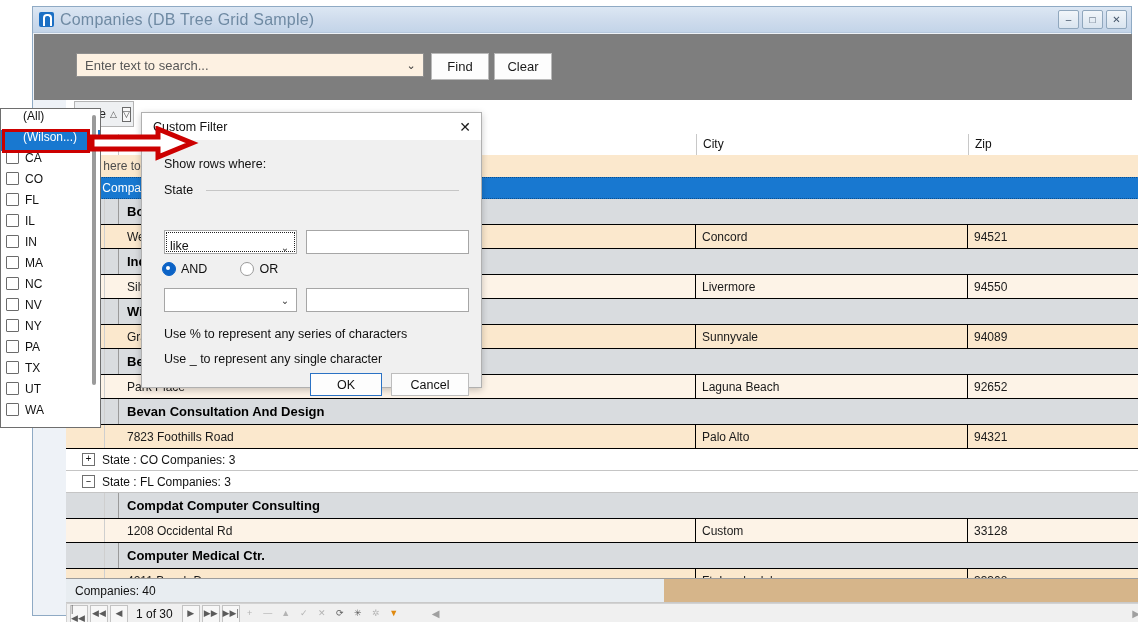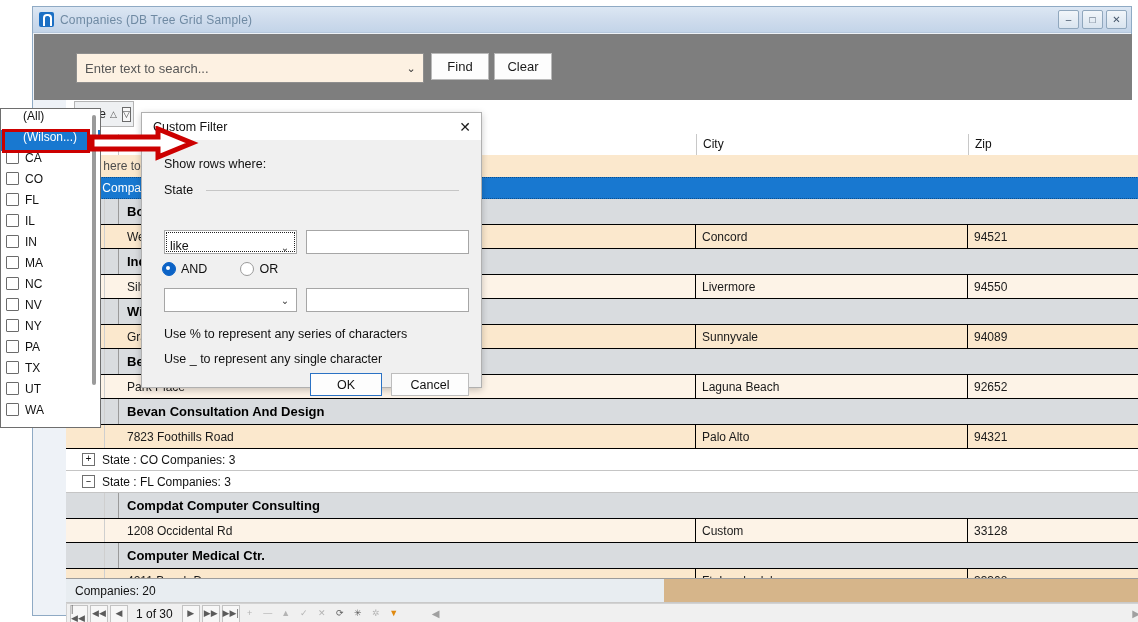--- a/index.html
+++ b/index.html
@@ -29,39 +29,39 @@
   }
   #title-icon{
     width:15px;height:15px;margin:0 6px 0 2px;border-radius:2px;
     background:#1b6fc4;position:relative;flex:0 0 auto;
   }
   #title-icon:after{
     content:"";position:absolute;left:4px;top:2px;width:5px;height:10px;
     border:2px solid #ffffff;border-radius:4px 4px 0 0;border-bottom:none;
   }
   #title-text{
-    font-size:12px;color:#6f8aa3;letter-spacing:.2px;
+    font-size:16px;color:#6f8aa3;letter-spacing:.2px;
     flex:1 1 auto;overflow:hidden;white-space:nowrap;
   }
   .win-btn{
     width:19px;height:17px;margin-left:3px;
     border:1px solid #90a7bd;border-radius:2px;
     background:linear-gradient(to bottom,#f2f6fa,#d9e4ef);
     display:flex;align-items:center;justify-content:center;
     font-size:10px;color:#45566a;line-height:1;
     flex:0 0 auto;
   }
 
   
   #toolbar{
     position:absolute;left:1px;top:27px;width:1098px;height:66px;
     background:#7e7e7e;
   }
   #search-combo{
-    position:absolute;left:42px;top:19px;width:348px;height:30px;
+    position:absolute;left:42px;top:19px;width:348px;height:24px;
     background:#fdf1e2;border:1px solid #8e8e8e;box-sizing:border-box;
     display:flex;align-items:center;
   }
   #search-placeholder{
     flex:1 1 auto;padding-left:8px;color:#575757;font-size:13px;
     white-space:nowrap;overflow:hidden;
   }
   #search-arrow{
     width:24px;height:100%;display:flex;align-items:center;justify-content:center;
     color:#3a3a3a;font-size:11px;
@@ -419,21 +419,21 @@
           <div class="grid-row row-detail tint-a" style="top: 392px; height: 24px;">
             <div class="indent-guide"></div>
             <div class="cell-addr">4211 Beach Dr</div>
             <div class="cell-city">Ft. Lauderdale</div>
             <div class="cell-zip">33308</div>
           </div>
         </div>
     </div>
 
     <div id="footer-band">
-      <div id="footer-count">Companies: 20</div>
+      <div id="footer-count">Companies: 40</div>
       <div id="footer-tan"></div>
     </div>
 
     <div id="navigator">
       <div class="nav-btn">|◀◀</div>
       <div class="nav-btn">◀◀</div>
       <div class="nav-btn">◀</div>
       <div id="nav-position">1 of 30</div>
       <div class="nav-btn">▶</div>
       <div class="nav-btn">▶▶</div>

